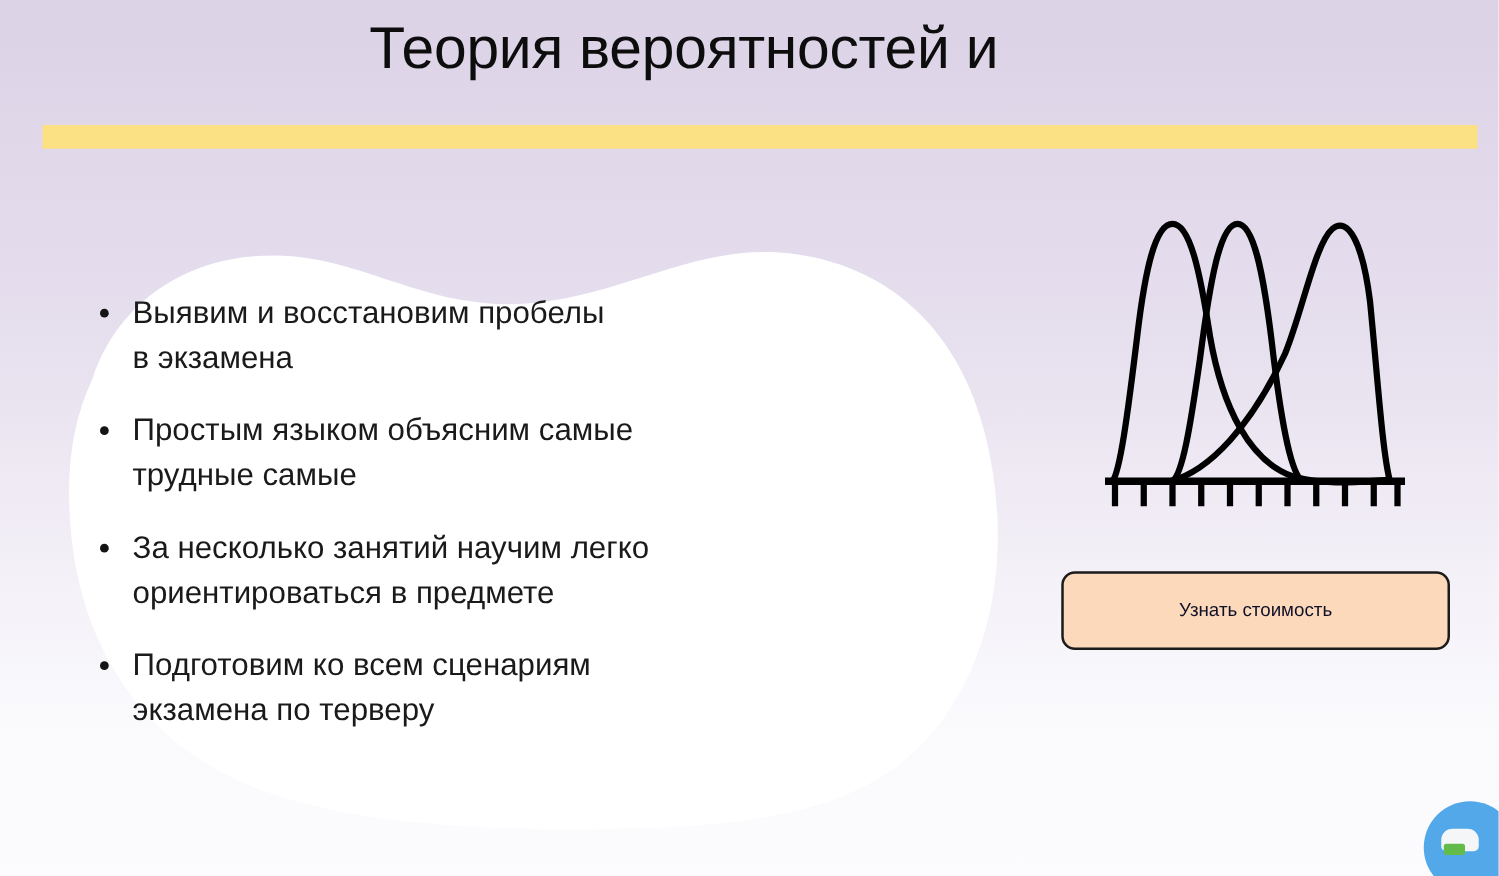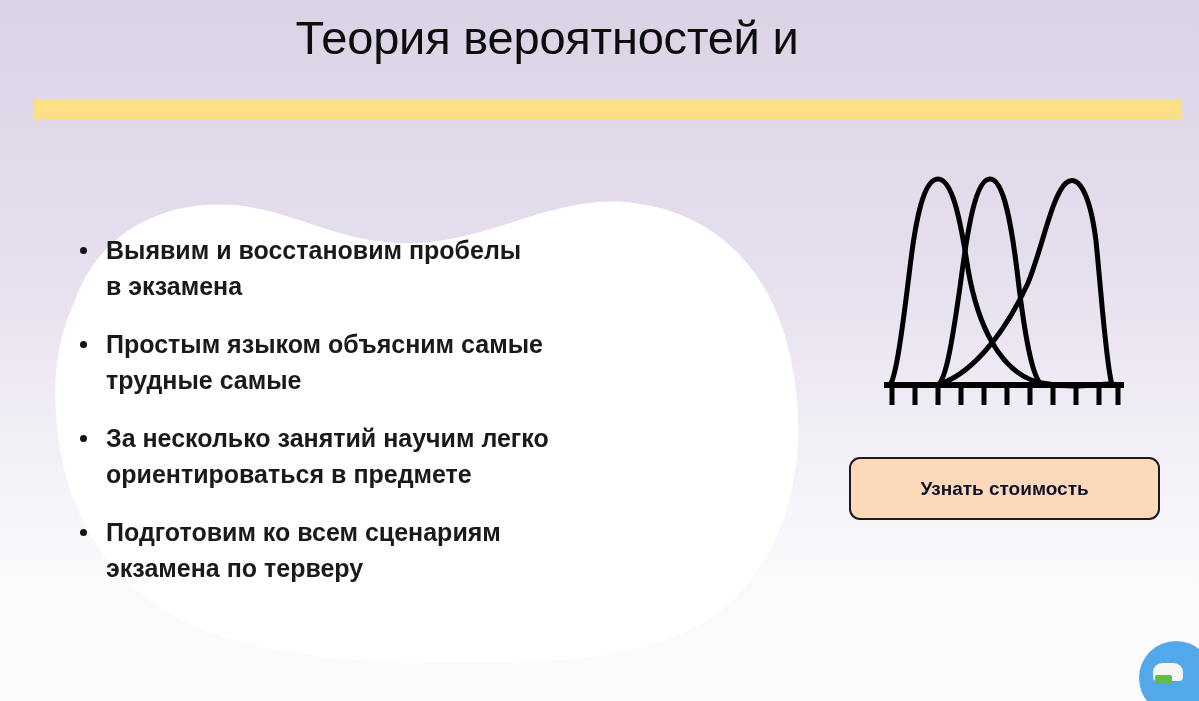--- a/index.html
+++ b/index.html
@@ -76,21 +76,21 @@
     list-style: none;
   }
   .bullet-item {
     position: relative;
     padding-left: 34px;
     margin-bottom: 22px;
     font-family: "Liberation Sans", sans-serif;
     font-size: 25px;
     line-height: 36px;
     color: #1a1a1a;
-    font-weight: 700;
+    font-weight: 400;
   }
   .bullet-item:last-child { margin-bottom: 12px; }
   .bullet-dot {
     position: absolute;
     left: 8px;
     top: 15px;
     width: 7px;
     height: 7px;
     border-radius: 50%;
     background: #141414;
@@ -115,22 +115,22 @@
     width: 311px;
     height: 63px;
     box-sizing: border-box;
     background: #fbd9ba;
     border: 2px solid #1b1b1b;
     border-radius: 11px;
     display: flex;
     align-items: center;
     justify-content: center;
     font-family: "Liberation Sans", sans-serif;
-    font-size: 19px;
-    font-weight: 700;
+    font-size: 15px;
+    font-weight: 400;
     color: #101028;
     cursor: pointer;
     z-index: 6;
     padding: 0;
   }
 
   
   .chat-widget {
     position: absolute;
     right: -14px;

